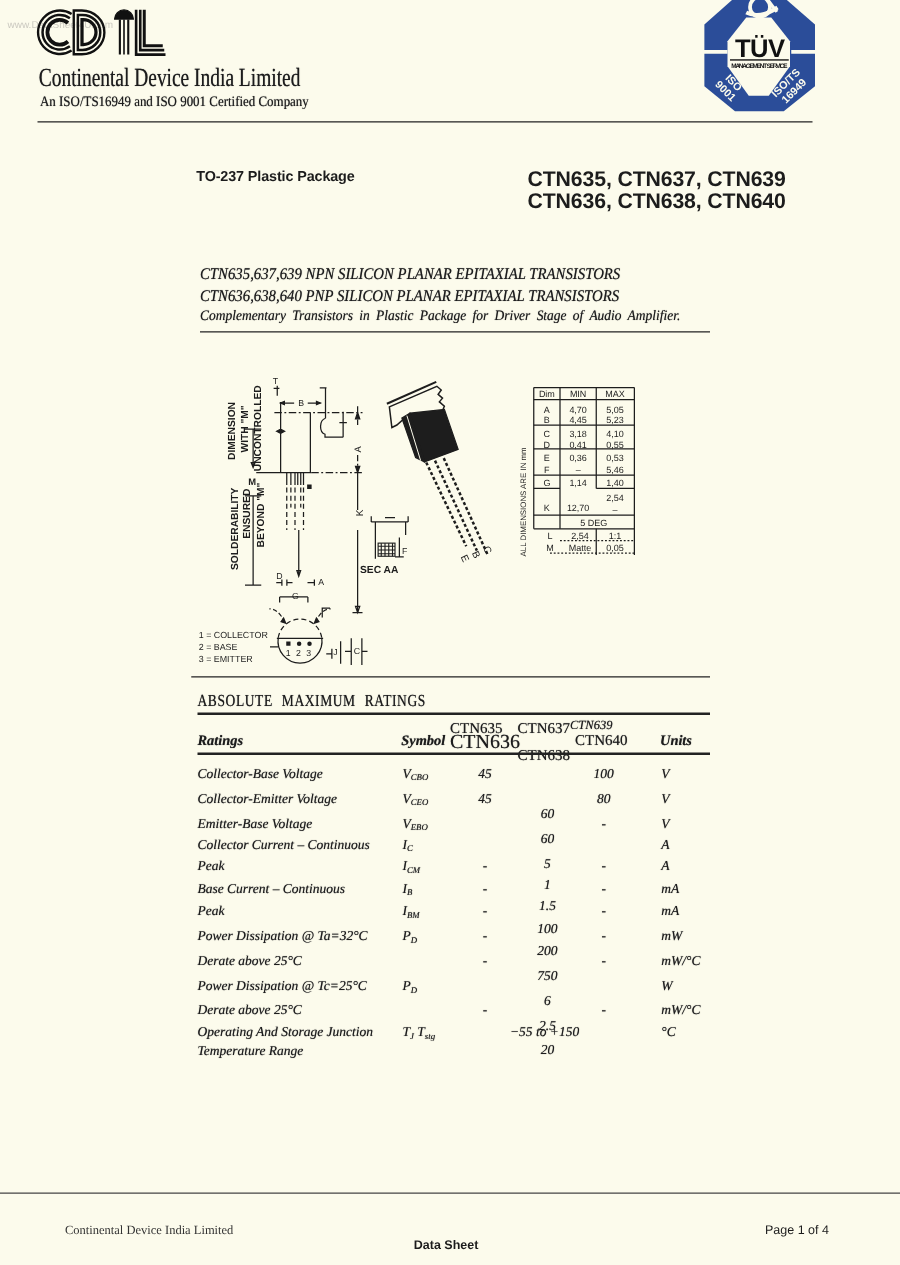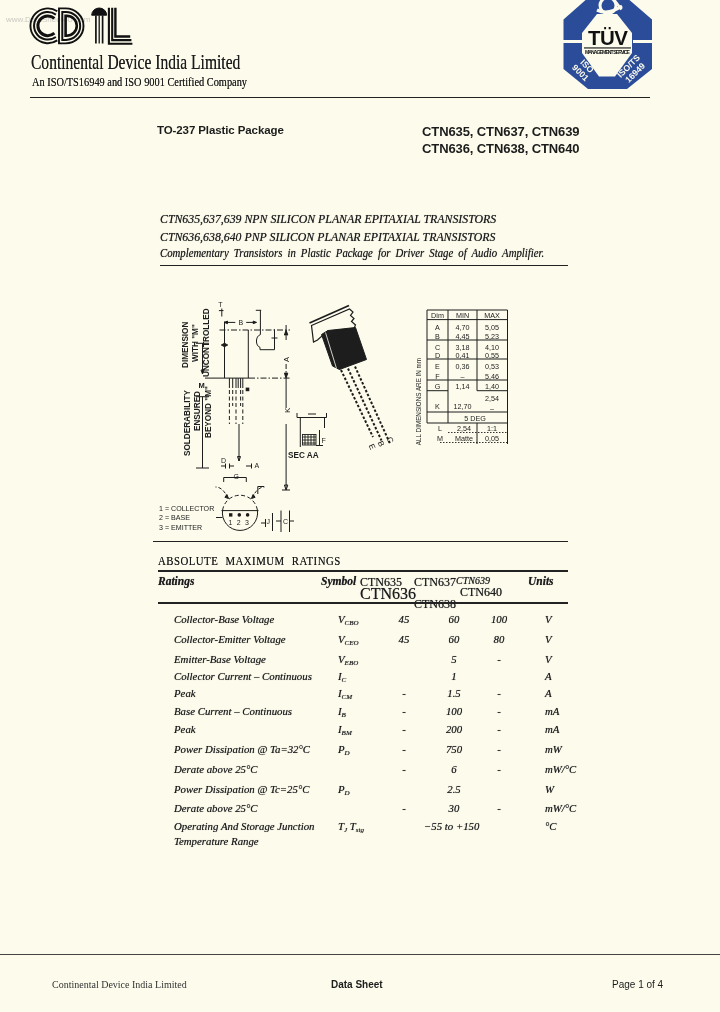--- a/index.html
+++ b/index.html
@@ -1,26 +1,26 @@
 <!DOCTYPE html>
 <html><head>
 <meta charset="utf-8">
 <style>
 html,body{margin:0;padding:0;}
 body{width:720px;height:1012px;background:#fcfbec;position:relative;overflow:hidden;font-family:"Liberation Serif",serif;color:#1c1c1c;}
 .abs{position:absolute;}
 .sans{font-family:"Liberation Sans",sans-serif;}
 .it{font-style:italic;}
-.b{font-weight:bold;}
+.b{font-weight:bold;margin-top:12px;}
 .fuz{text-shadow:0 0 0.7px #555;}
-.row{position:absolute;left:16px;top:0;width:586px;height:20px;font-style:italic;font-size:10.8px;text-shadow:0 0 0.7px #555;}
+.row{position:absolute;left:0;top:0;width:586px;height:20px;font-style:italic;font-size:10.8px;text-shadow:0 0 0.7px #555;}
 .rl{position:absolute;left:158px;}
 .rs{position:absolute;left:322px;}
 .v1{position:absolute;left:368px;width:40px;text-align:center;font-family:Liberation Serif, serif;}
-.v2{position:absolute;left:418px;width:40px;text-align:center;}
+.v2{position:absolute;left:418px;width:40px;text-align:center;margin-top:32px;}
 .v3{position:absolute;left:463px;width:40px;text-align:center;}
 .ru{position:absolute;left:529px;}
 sub{font-size:7px;vertical-align:-2px;margin-top:32px;}
 </style>
 </head>
 <body>
 
 <div class="abs sans" style="left:6px;top:15px;font-size:8px;color:#cbc9c0;">www.DataSheet4U.com</div>
 
 <svg class="abs" style="left:0;top:0;" width="140" height="50" viewBox="0 0 140 50">
@@ -78,21 +78,21 @@
 </g>
 
 <g transform="translate(632.4,70) rotate(-45)" font-family="Liberation Sans, sans-serif" font-size="8.6" font-weight="bold" fill="#fcfbec" text-anchor="middle">
 <text x="0" y="-2.5">ISO/TS</text>
       <text x="0" y="6.8">16949</text>
 </g>
 </svg>
 
 <div class="abs sans b" style="left:157px;top:124px;font-size:11.5px;letter-spacing:-0.1px;">TO-237 Plastic Package</div>
 
-<div class="abs sans b" style="left:422px;top:124px;font-size:13px;line-height:16.8px;letter-spacing:-0.1px;">CTN635, CTN637, CTN639<br>CTN636, CTN638, CTN640</div>
+<div class="abs sans b" style="left:422px;top:124px;font-size:17px;line-height:16.8px;letter-spacing:-0.1px;">CTN635, CTN637, CTN639<br>CTN636, CTN638, CTN640</div>
 
 <div class="abs it fuz" style="left:160px;top:211px;font-size:13px;transform:scaleX(0.91);transform-origin:0 0;">CTN635,637,639 NPN SILICON PLANAR EPITAXIAL TRANSISTORS</div>
 
 <div class="abs it fuz" style="left:160px;top:229px;font-size:13px;transform:scaleX(0.91);transform-origin:0 0;">CTN636,638,640 PNP SILICON PLANAR EPITAXIAL TRANSISTORS</div>
 
 <div class="abs it fuz" style="left:160px;top:247px;font-size:11.5px;word-spacing:2.5px;transform:scaleX(0.937);transform-origin:0 0;">Complementary Transistors in Plastic Package for Driver Stage of Audio Amplifier.</div>
 
 <div class="abs" style="left:160px;top:265px;width:408px;height:1.3px;background:#222;"></div>
 
 <svg id="drawing" class="abs" style="left:150px;top:280px;" width="420" height="262" viewBox="150 280 420 262">
@@ -384,21 +384,21 @@
 <div class="row" style="top:783px;">
     <span class="rl">Power Dissipation @ Tc=25°C</span>
     <span class="rs">P<sub>D</sub></span>
     <span class="v2">2.5</span>
     <span class="ru">W</span>
   </div>
 
 <div class="row" style="top:802px;">
     <span class="rl">Derate above 25°C</span>
     <span class="v1">-</span>
-    <span class="v2">30</span>
+    <span class="v2">20</span>
     <span class="v3">-</span>
     <span class="ru">mW/°C</span>
   </div>
 
 <div class="row" style="top:820px;">
     <span class="rl">Operating And Storage Junction</span>
     <span class="rs">T<sub>J</sub> T<sub>stg</sub></span>
     <span class="abs" style="left:408px;">−55 to +150</span>
     <span class="ru">°C</span>
   </div>

